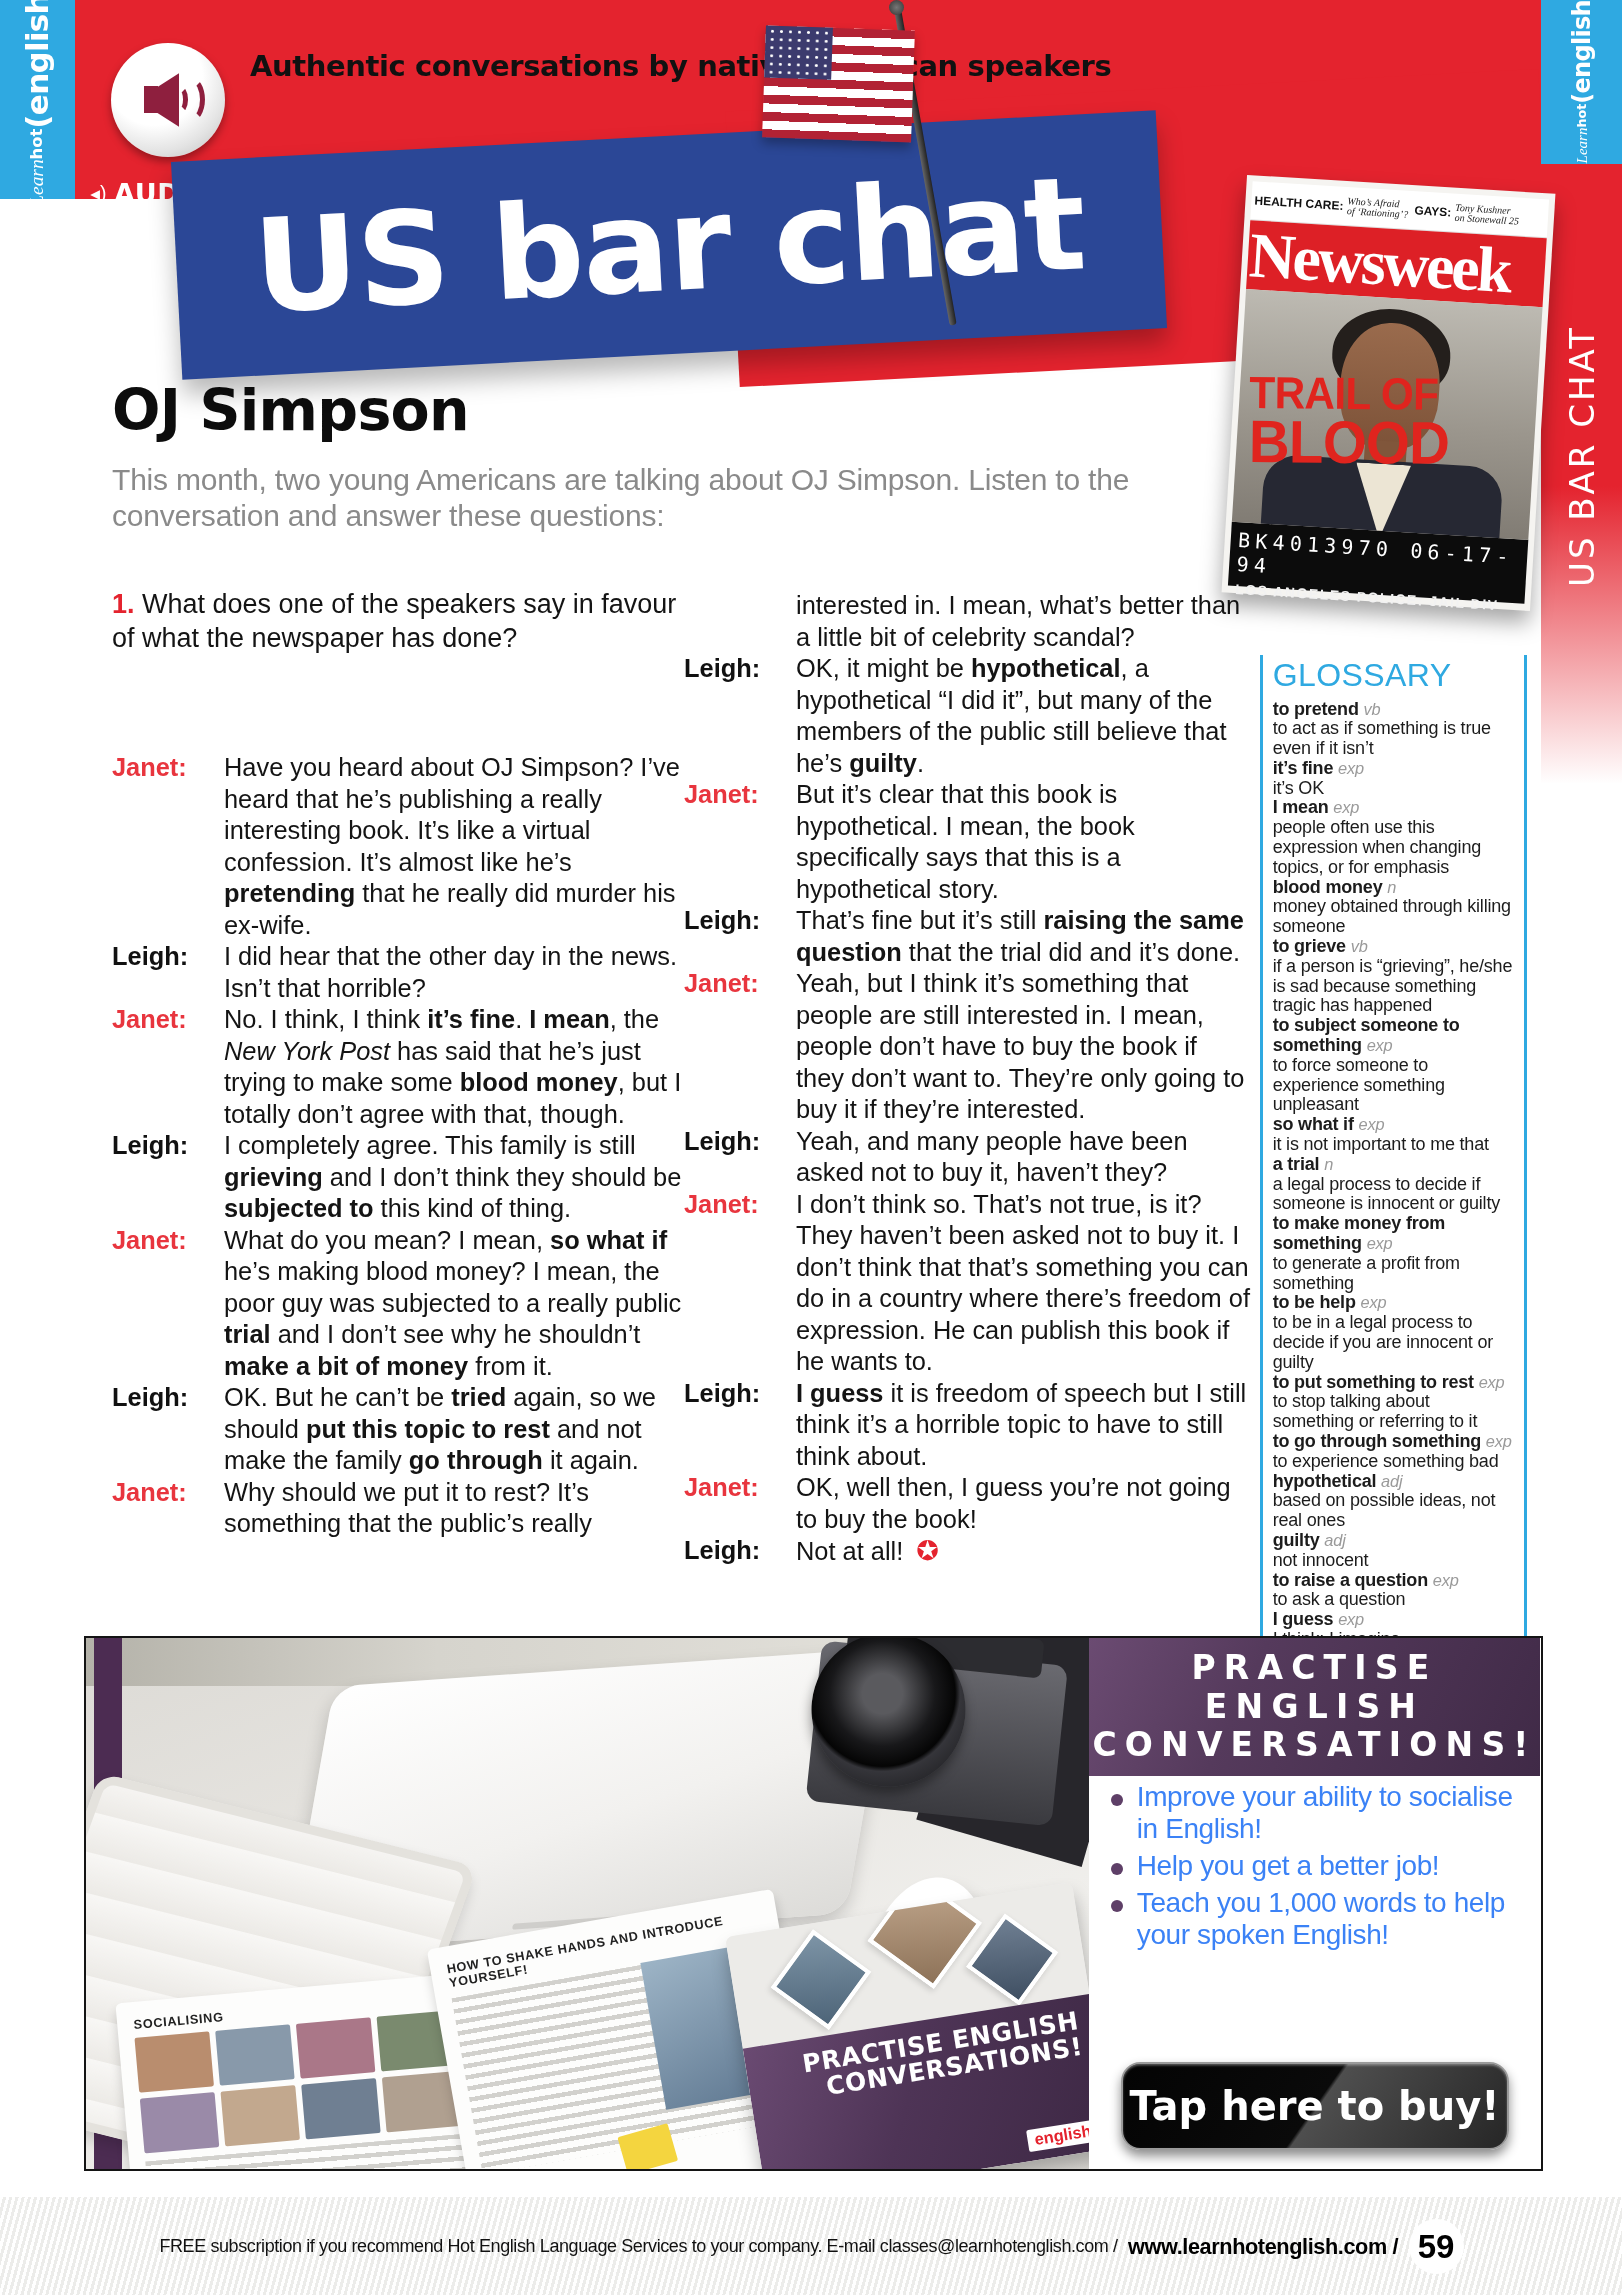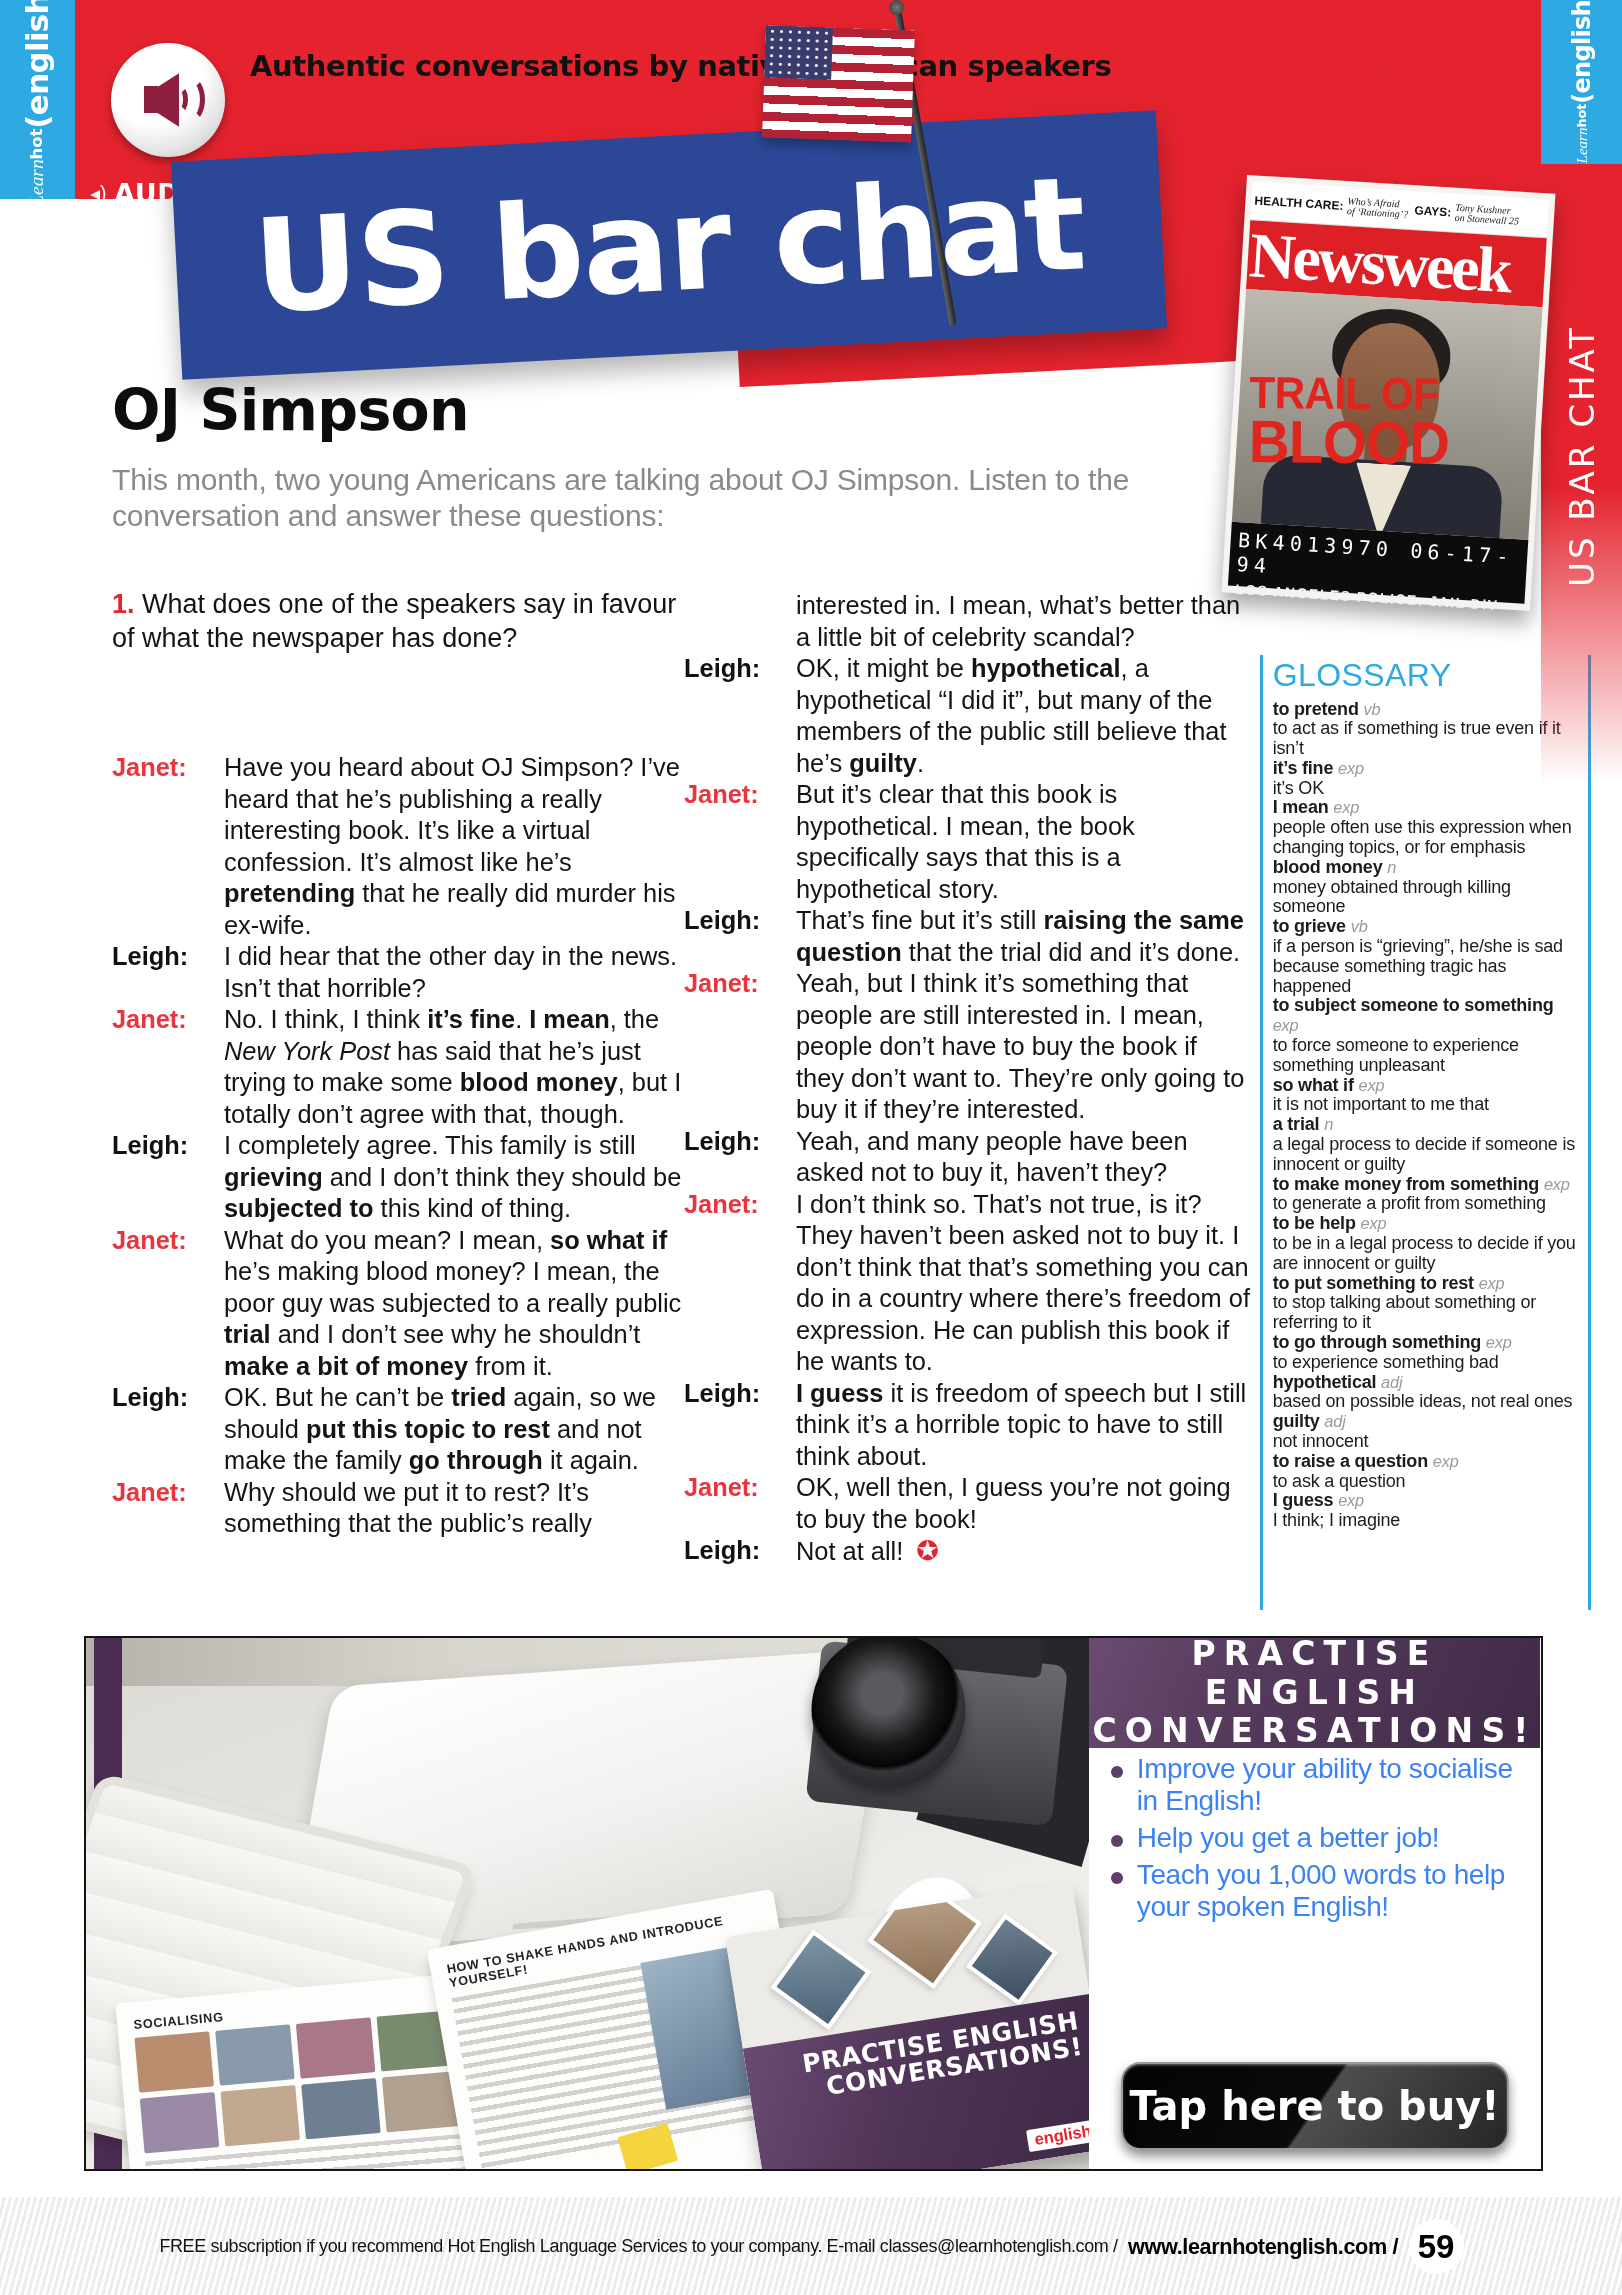--- a/index.html
+++ b/index.html
@@ -90,21 +90,21 @@
   .col-right { left:684px; top:590px;  width:566px; }
   .turn { display:grid; grid-template-columns:112px 1fr; }
   .spk { font-weight:bold; }
   .spk.janet { color:#E8353E; }
   .spk.leigh { color:#111; }
   .utt .b { font-weight:bold; }
   .utt .i { font-style:italic; }
   .utt .star { color:#E4232E; font-size:27px; padding-left:6px; }
 
   
-  .glossary { position:absolute; left:1260px; top:655px; width:331px; min-height:955px;
+  .glossary { position:absolute; left:1260px; top:655px; width:267px; min-height:955px;
     border-left:3px solid #2FA9E1; border-right:3px solid #2FA9E1; padding:1.5px 9.7px 9px; }
   .glossary h2 { color:#2FA9E1; font-weight:normal; font-size:32px; letter-spacing:0.4px; margin-bottom:6px; font-family:"Liberation Sans", sans-serif; }
   .gi { font-size:18px; line-height:1.1; letter-spacing:-0.2px; color:#1c1c1c; }
   .gi .term { font-weight:bold; }
   .gi .pos { font-style:italic; color:#9a9a9a; font-size:16.4px; }
 
   
   .ad-wrap { position:absolute; left:84px; top:1636px; width:1459px; height:535px; border:2.2px solid #141414; display:flex; background:#fff; z-index:3; }
   .photo { position:relative; width:1003px; overflow:hidden; background:linear-gradient(160deg,#dcdad5 0%, #e8e6e2 40%, #f0efec 70%, #e3e1dc 100%); }
   .photo-top { position:absolute; top:0; left:0; right:0; height:48px; background:linear-gradient(90deg,#b4b2a9 0%, #d6d4cd 35%, #e6e4de 100%); }
@@ -144,21 +144,21 @@
   .dm1 { left:52px;  top:21px;  width:72px; height:72px; background:linear-gradient(140deg,#7d94a6,#4d6478); }
   .dm2 { left:157px; top:-15px; width:82px; height:82px; background:linear-gradient(140deg,#c2a88e,#8d7258); }
   .dm3 { left:247px; top:34px;  width:66px; height:66px; background:linear-gradient(140deg,#6f7f92,#3f4f62); }
   .book-bottom { position:relative; height:58%; background:linear-gradient(115deg,#6a4a72 0%, #4e3456 45%, #3d2844 100%);
     color:#fff; padding:12px 15px; }
   .book-title { font-size:25px; font-weight:bold; line-height:1.04; text-align:right; letter-spacing:0.7px; font-family:"DejaVu Sans", sans-serif; }
   .book-logo { position:absolute; right:12px; bottom:9px; background:#fff; color:#E4232E; font-weight:bold;
     font-size:16.4px; padding:1.5px 7.5px; border-radius:2.2px; }
 
   .panel { position:relative; width:451px; background:#fff; }
-  .panel-head { height:110px; background:linear-gradient(115deg,#6b4b72 0%, #553a5c 35%, #402a47 100%);
+  .panel-head { height:138px; background:linear-gradient(115deg,#6b4b72 0%, #553a5c 35%, #402a47 100%);
     display:flex; flex-direction:column; align-items:center; justify-content:center; }
   .panel-head span { color:#fff; font-size:33px; font-weight:bold; letter-spacing:8.2px; line-height:1.18; font-family:"DejaVu Sans", sans-serif; }
   .panel-intro { padding:16.4px 19.4px 3px; color:#6B4073; font-weight:bold; font-size:29px; line-height:1.16; letter-spacing:-0.4px; }
   .bullets { list-style:none; padding:4.5px 19.4px 0 22.4px; }
   .bullets li { position:relative; padding-left:25.4px; font-size:28px; line-height:1.16; color:#3b82f6; margin-bottom:4.5px; letter-spacing:-0.4px; }
   .bullets li::before { content:""; position:absolute; left:0; top:13.5px; width:12px; height:12px; border-radius:50%; background:#5E3F67; }
   .buy-btn { position:absolute; left:50%; transform:translateX(-50%); bottom:19.4px; width:388px; height:88px;
     border-radius:19.4px; border:2.2px solid #9a9a9a; cursor:pointer;
     background:linear-gradient(125deg, #040404 0%, #0a0a0a 50%, #4e4e4e 51%, #262626 100%);
     box-shadow:0 6px 10.5px rgba(0,0,0,.45), inset 0 1.5px 2.2px rgba(255,255,255,.35);

